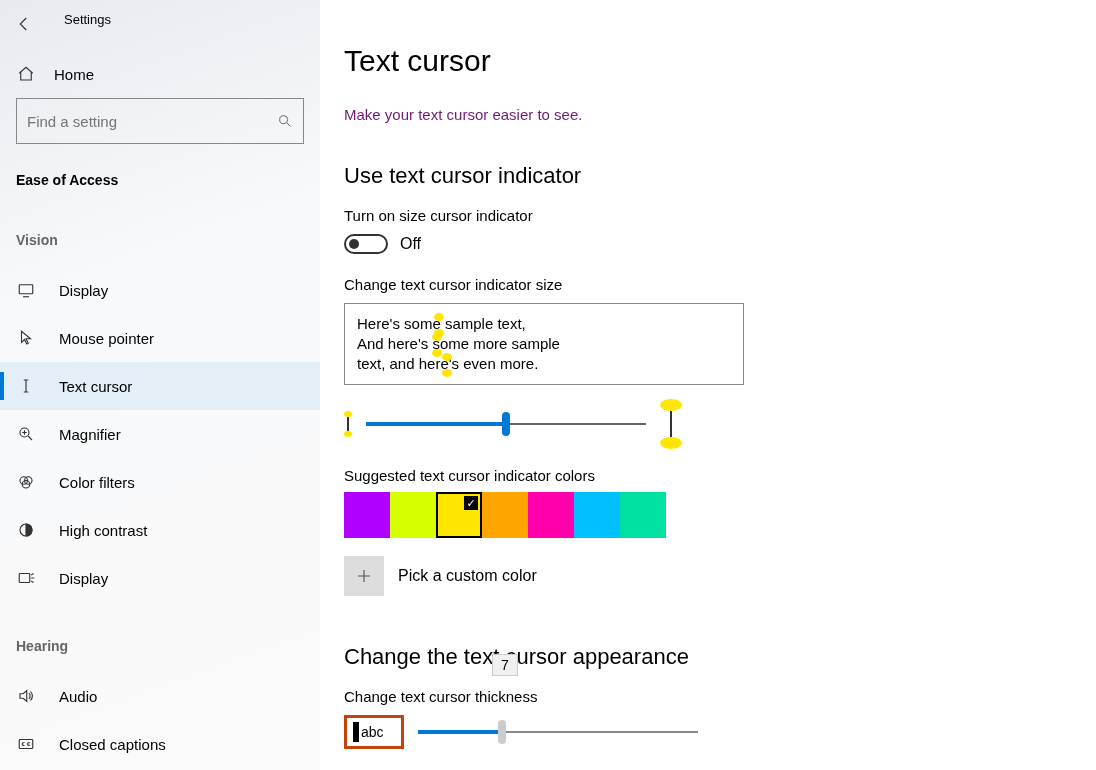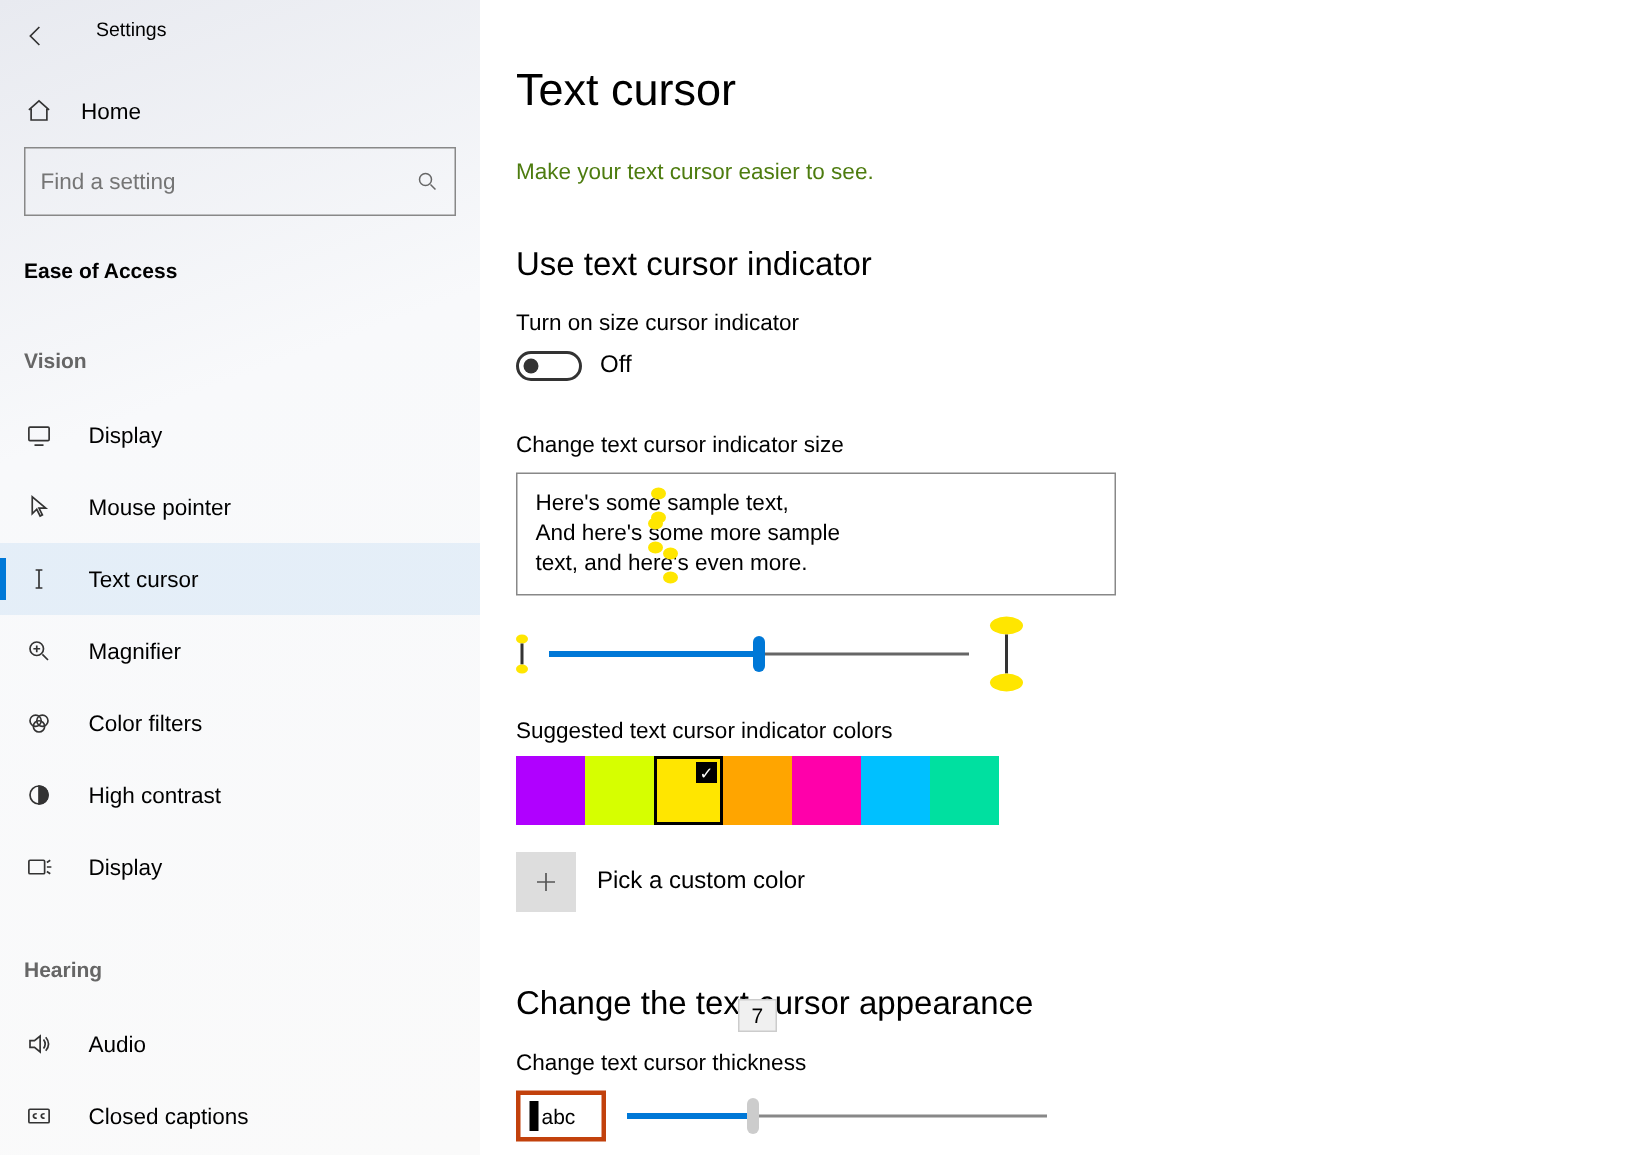--- a/index.html
+++ b/index.html
@@ -19,26 +19,26 @@
     .section-label.dim { font-weight: 700; color: #666; padding-top: 36px; }
     .nav-list { padding-top: 10px; }
     .nav-item { display: flex; align-items: center; height: 48px; padding: 0 16px; gap: 23px; cursor: pointer; font-size: 15px; position: relative; }
     .nav-item.active { background: rgba(0,120,215,0.08); }
     .nav-item.active::before { content:""; position:absolute; left:0; top:10px; bottom:10px; width:4px; background:#0078d7; }
     .icon { width: 20px; height: 20px; display: flex; align-items: center; justify-content: center; color:#333; }
     
     
     .main { flex: 1; padding: 44px 24px 20px; overflow: auto; }
     .page-title { font-size: 30px; font-weight: 400; margin-bottom: 28px; }
-    .subtitle { font-size: 15px; color: #4d7c0f; margin-bottom: 40px; }
+    .subtitle { font-size: 15px; color: #701a75; margin-bottom: 40px; }
     .h2 { font-size: 22px; font-weight: 400; margin-bottom: 18px; }
     .label-text { font-size: 15px; margin-bottom: 10px; }
     
     
-    .toggle-row { display: flex; align-items: center; gap: 12px; margin-bottom: 34px; }
+    .toggle-row { display: flex; align-items: center; gap: 12px; margin-bottom: 22px; }
     .toggle { width: 44px; height: 20px; border: 2px solid #333; border-radius: 12px; position: relative; cursor: pointer; }
     .toggle .knob { width: 10px; height: 10px; background: #333; border-radius: 50%; position: absolute; left: 3px; top: 3px; }
     
     
     .preview-box { width: 400px; border: 1px solid #888; padding: 10px 12px; font-size: 15px; line-height: 20px; margin-bottom: 14px; position: relative; }
     .preview-box .line { position: relative; }
     .ind-dot { position:absolute; width:10px; height:8px; background:#ffe600; border-radius:50%; }
     .ind-dot.top1 { left:77px; top:-1px;} .ind-dot.bot1 { left:77px; top:15px;}
     .ind-dot.top2 { left:75px; top:-1px;} .ind-dot.bot2 { left:75px; top:15px;}
     .ind-dot.top3 { left:85px; top:-1px;} .ind-dot.bot3 { left:85px; top:15px;}

